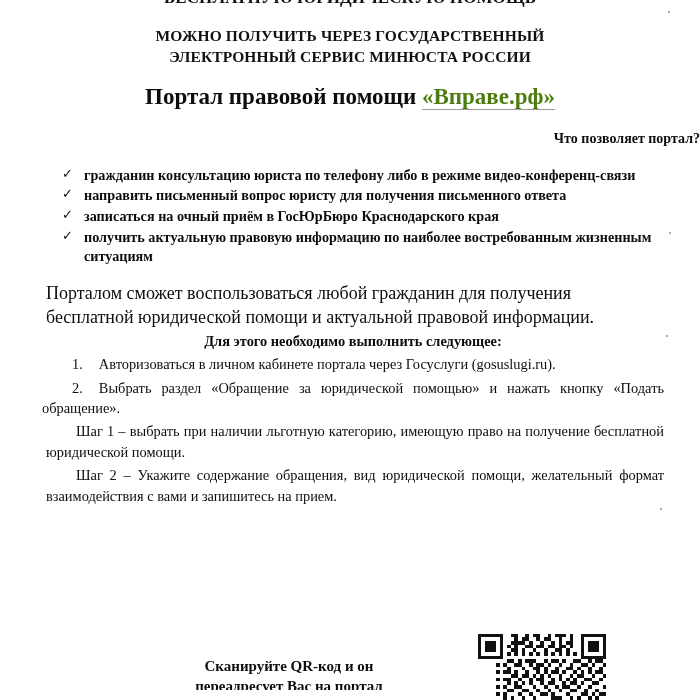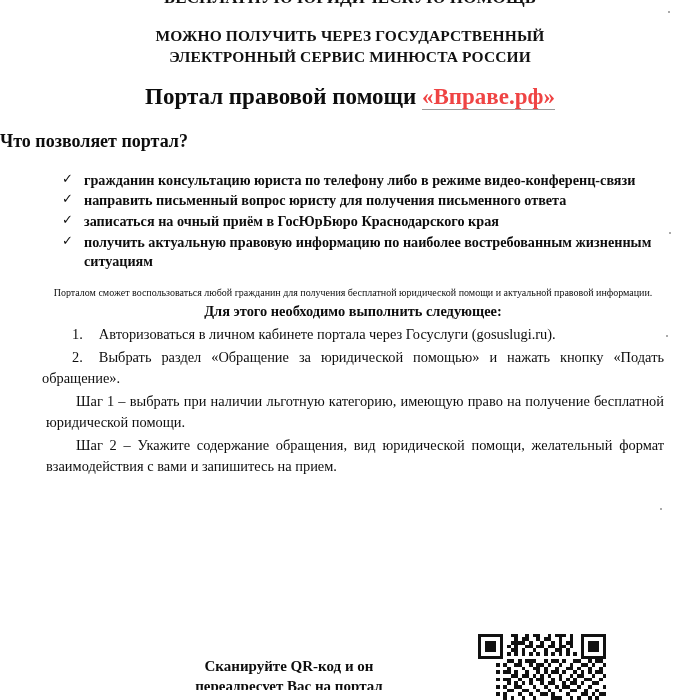--- a/index.html
+++ b/index.html
@@ -49,29 +49,29 @@
 
   .portal-title {
     text-align: center;
     margin-top: 18px;
     font-size: 23px;
     font-weight: bold;
     line-height: 1.1;
     white-space: nowrap;
   }
   .portal-title .brand {
-    color: #ef4444;
+    color: #4d7c0f;
     border-bottom: 1.5px solid #9a9a9a;
     font-weight: bold;
   }
 
   .subhead {
-    text-align: left;
+    text-align: right;
     margin-top: 22px;
-    font-size: 18px;
+    font-size: 14px;
     font-weight: bold;
   }
 
   
   .checklist {
     margin: 19px 0 0 0;
     padding: 0 40px 0 62px;
     list-style: none;
   }
   .check-item {
@@ -90,22 +90,21 @@
     font-size: 13px;
     font-weight: normal;
     line-height: 1.38;
   }
 
   
   .body-wrap {
     padding: 0 36px 0 42px;
   }
   .p-center {
-    text-align: center;
-    font-size: 10px;
+    font-size: 18px;
     line-height: 1.35;
     margin-top: 14px;
   }
   .p-center.narrow { padding: 0 4px; }
   .p-bold-center {
     text-align: center;
     font-weight: bold;
     font-size: 14.4px;
     margin-top: 3px;
     line-height: 1.3;

